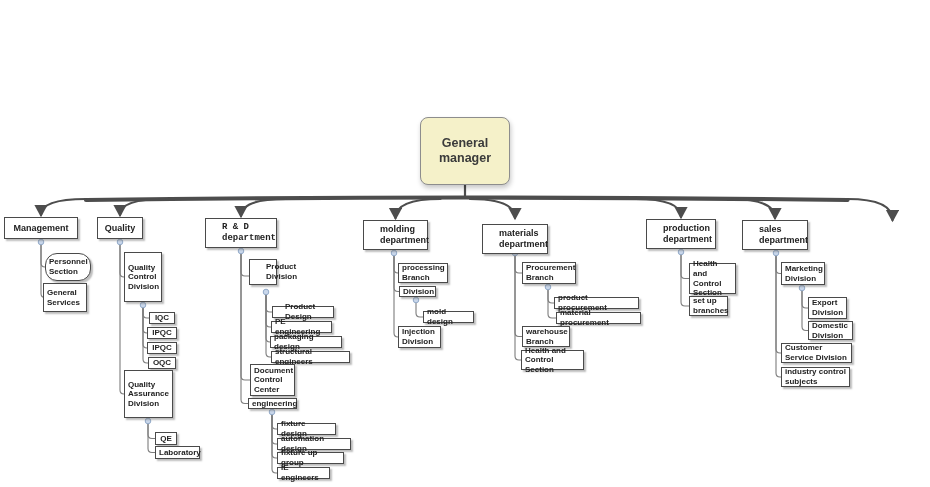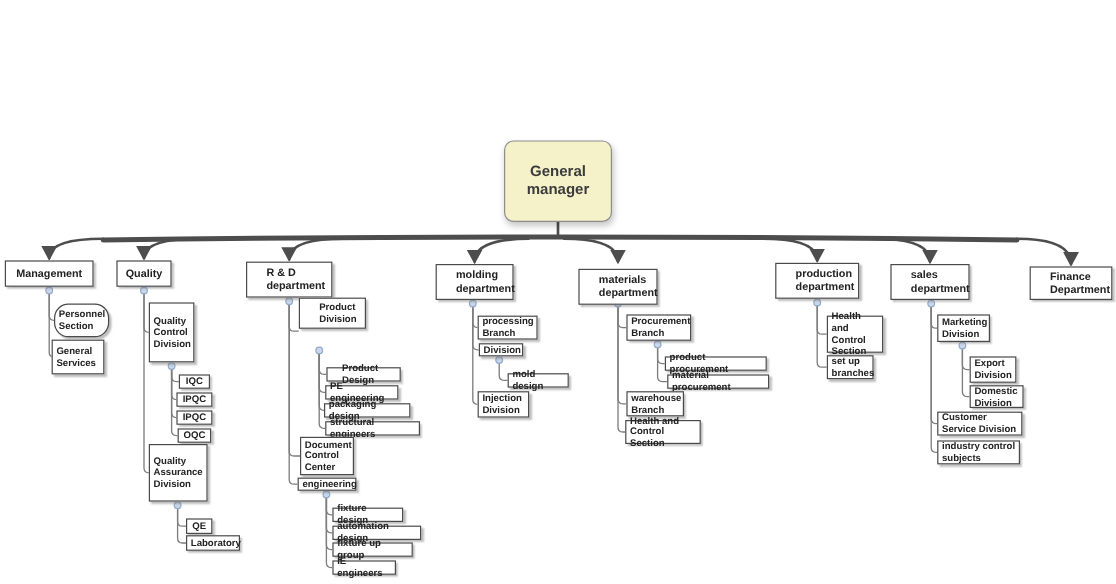--- a/index.html
+++ b/index.html
@@ -93,49 +93,47 @@
       <circle cx="776" cy="253" r="2.8" class="dot"></circle>
       <path d="M 802 290 L 802 304 Q 802 308 806 308 L 808 308" class="elbow"></path>
       <path d="M 802 290 L 802 326.5 Q 802 330.5 806 330.5 L 808 330.5" class="elbow"></path>
       <circle cx="802" cy="288" r="2.8" class="dot"></circle>
     </svg>
 
 <div class="node root" style="left: 420px; top: 117px; width: 90px; height: 68px;">General
 manager</div>
     <div class="node dept center" style="left: 4px; top: 217px; width: 74px; height: 22px;">Management</div>
     <div class="node dept center" style="left: 97px; top: 217px; width: 46px; height: 22px;">Quality</div>
-    <div class="node dept" style="left: 205px; top: 218px; width: 72px; height: 30px;">R &amp; D
+    <div class="node dept" style="left: 205px; top: 218px; width: 72px; height: 30px; font-family: Liberation Mono, monospace;">R &amp; D
 department</div>
     <div class="node dept" style="left: 363px; top: 220px; width: 65px; height: 30px;">molding
 department</div>
     <div class="node dept" style="left: 482px; top: 224px; width: 66px; height: 30px;">materials
 department</div>
     <div class="node dept" style="left: 646px; top: 219px; width: 70px; height: 30px;">production
 department</div>
     <div class="node dept" style="left: 742px; top: 220px; width: 66px; height: 30px;">sales
 department</div>
-    <div class="node dept" style="left: 858px; top: 222px; width: 69px; height: 28px;">Finance
-Department</div>
     <div class="node sub" style="left: 45px; top: 253px; width: 46px; height: 28px; border-radius: 12px;">Personnel
 Section</div>
     <div class="node sub" style="left: 43px; top: 283px; width: 44px; height: 29px;">General
 Services</div>
     <div class="node sub" style="left: 124px; top: 252px; width: 38px; height: 50px;">Quality
 Control
 Division</div>
     <div class="node sub center" style="left: 149px; top: 312px; width: 26px; height: 12px;">IQC</div>
     <div class="node sub center" style="left: 147px; top: 327px; width: 30px; height: 12px;">IPQC</div>
     <div class="node sub center" style="left: 147px; top: 342px; width: 30px; height: 12px;">IPQC</div>
     <div class="node sub center" style="left: 148px; top: 357px; width: 28px; height: 12px;">OQC</div>
     <div class="node sub" style="left: 124px; top: 370px; width: 49px; height: 48px;">Quality
 Assurance
 Division</div>
     <div class="node sub center" style="left: 155px; top: 432px; width: 22px; height: 13px;">QE</div>
     <div class="node sub" style="left: 155px; top: 446px; width: 45px; height: 13px;">Laboratory</div>
-    <div class="node sub" style="left: 249px; top: 248px; width: 56px; height: 26px; padding-left: 16px;">Product
+    <div class="node sub" style="left: 249px; top: 259px; width: 28px; height: 26px; padding-left: 16px;">Product
 Division</div>
     <div class="node sub" style="left: 272px; top: 306px; width: 62px; height: 12px; padding-left: 12px;">Product Design</div>
     <div class="node sub" style="left: 271px; top: 321px; width: 61px; height: 12px;">PE engineering</div>
     <div class="node sub" style="left: 270px; top: 336px; width: 72px; height: 12px;">packaging design</div>
     <div class="node sub" style="left: 271px; top: 351px; width: 79px; height: 12px;">structural engineers</div>
     <div class="node sub" style="left: 250px; top: 364px; width: 45px; height: 32px;">Document
 Control
 Center</div>
     <div class="node sub" style="left: 248px; top: 398px; width: 49px; height: 11px;">engineering</div>
     <div class="node sub" style="left: 277px; top: 423px; width: 59px; height: 12px;">fixture design</div>

